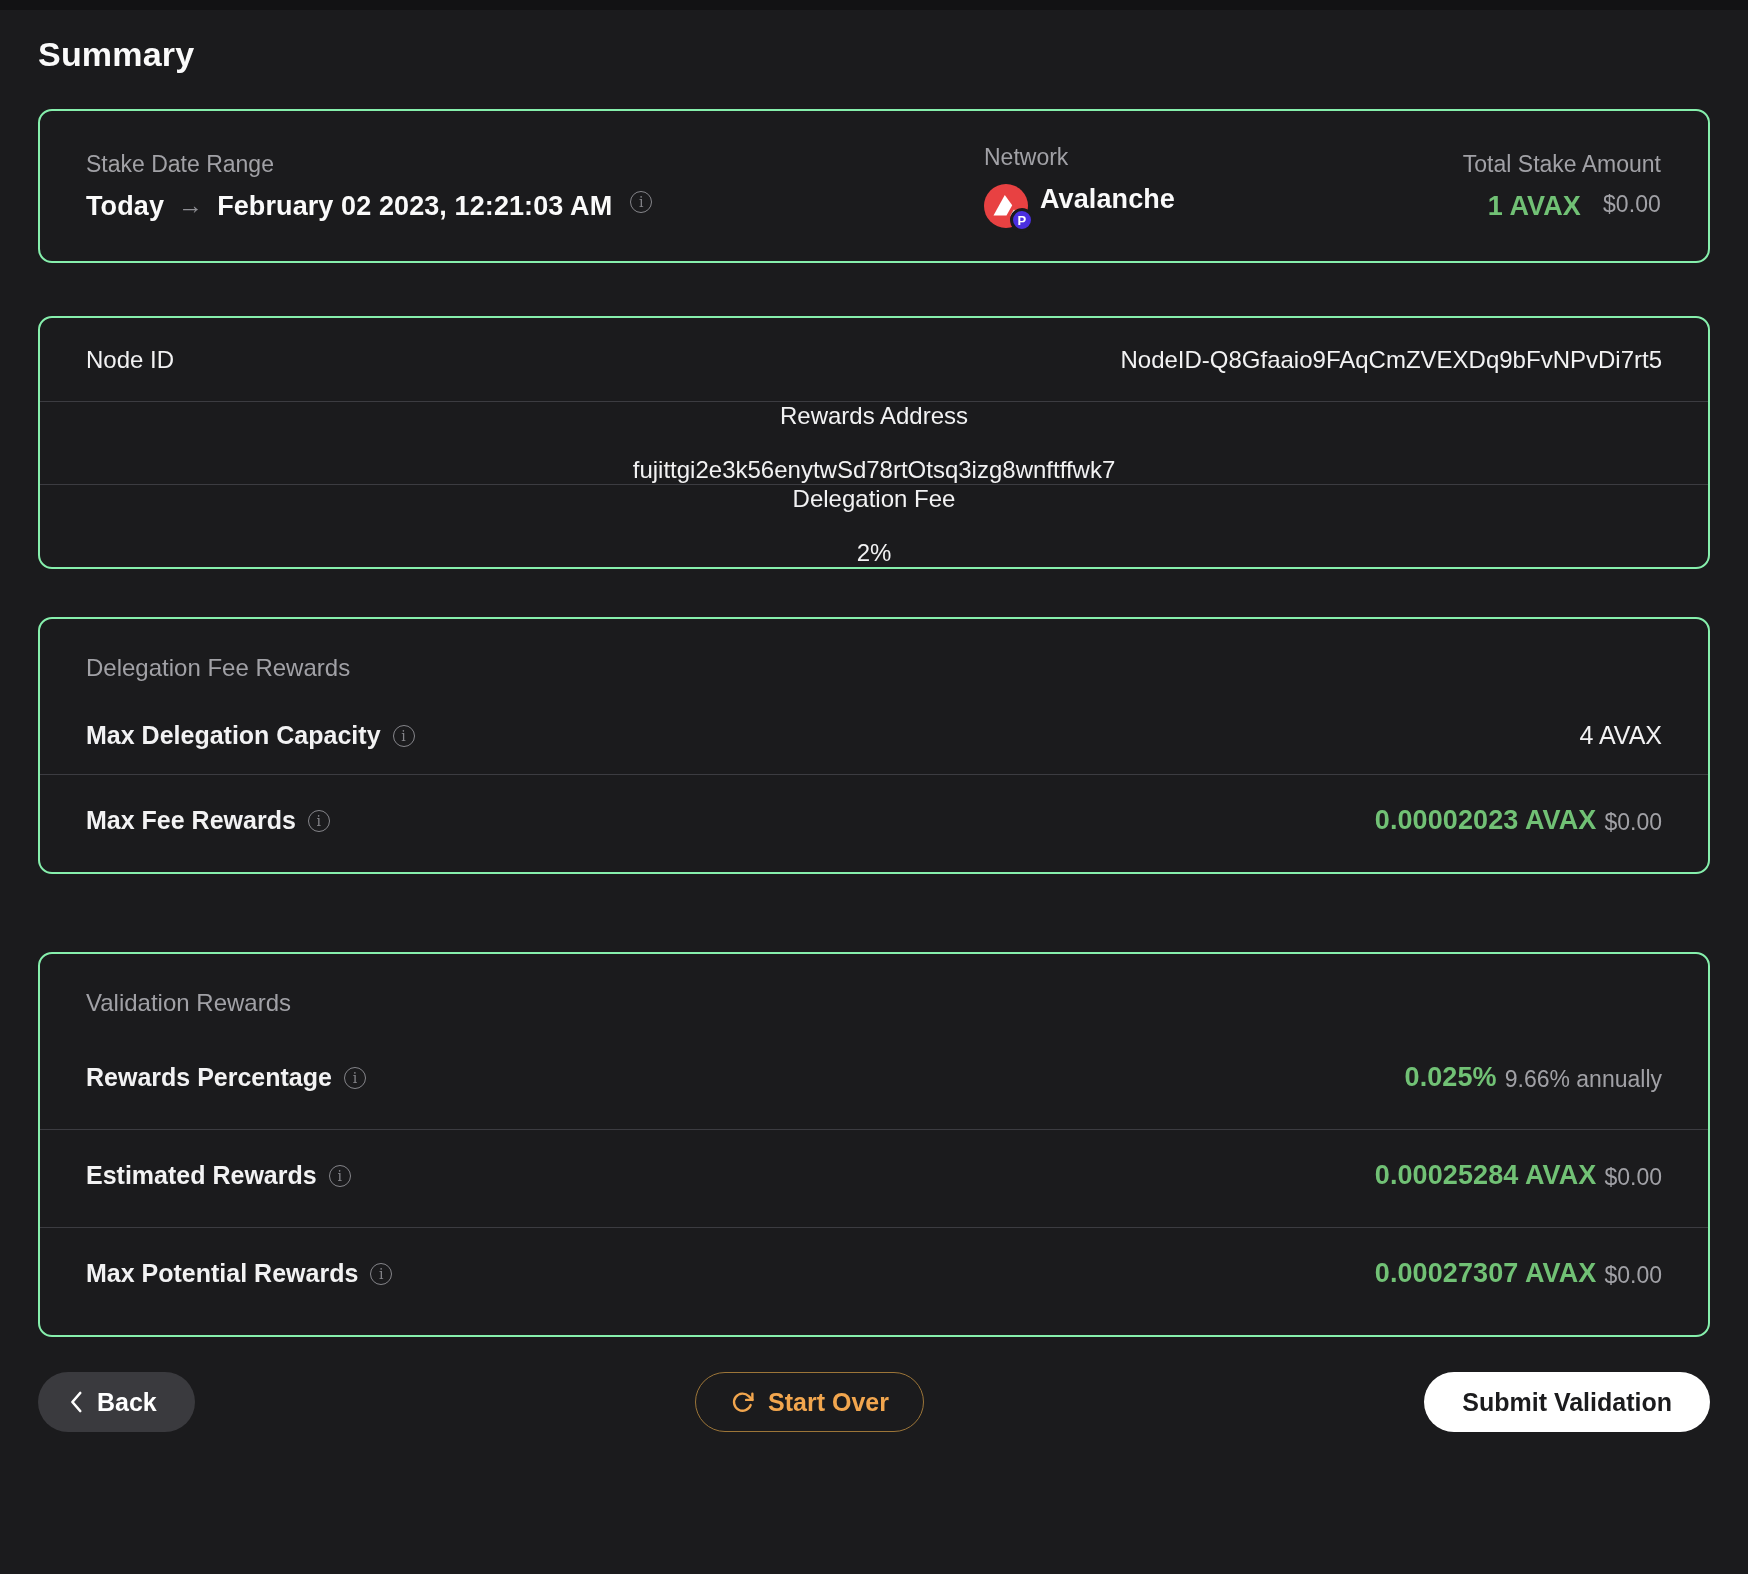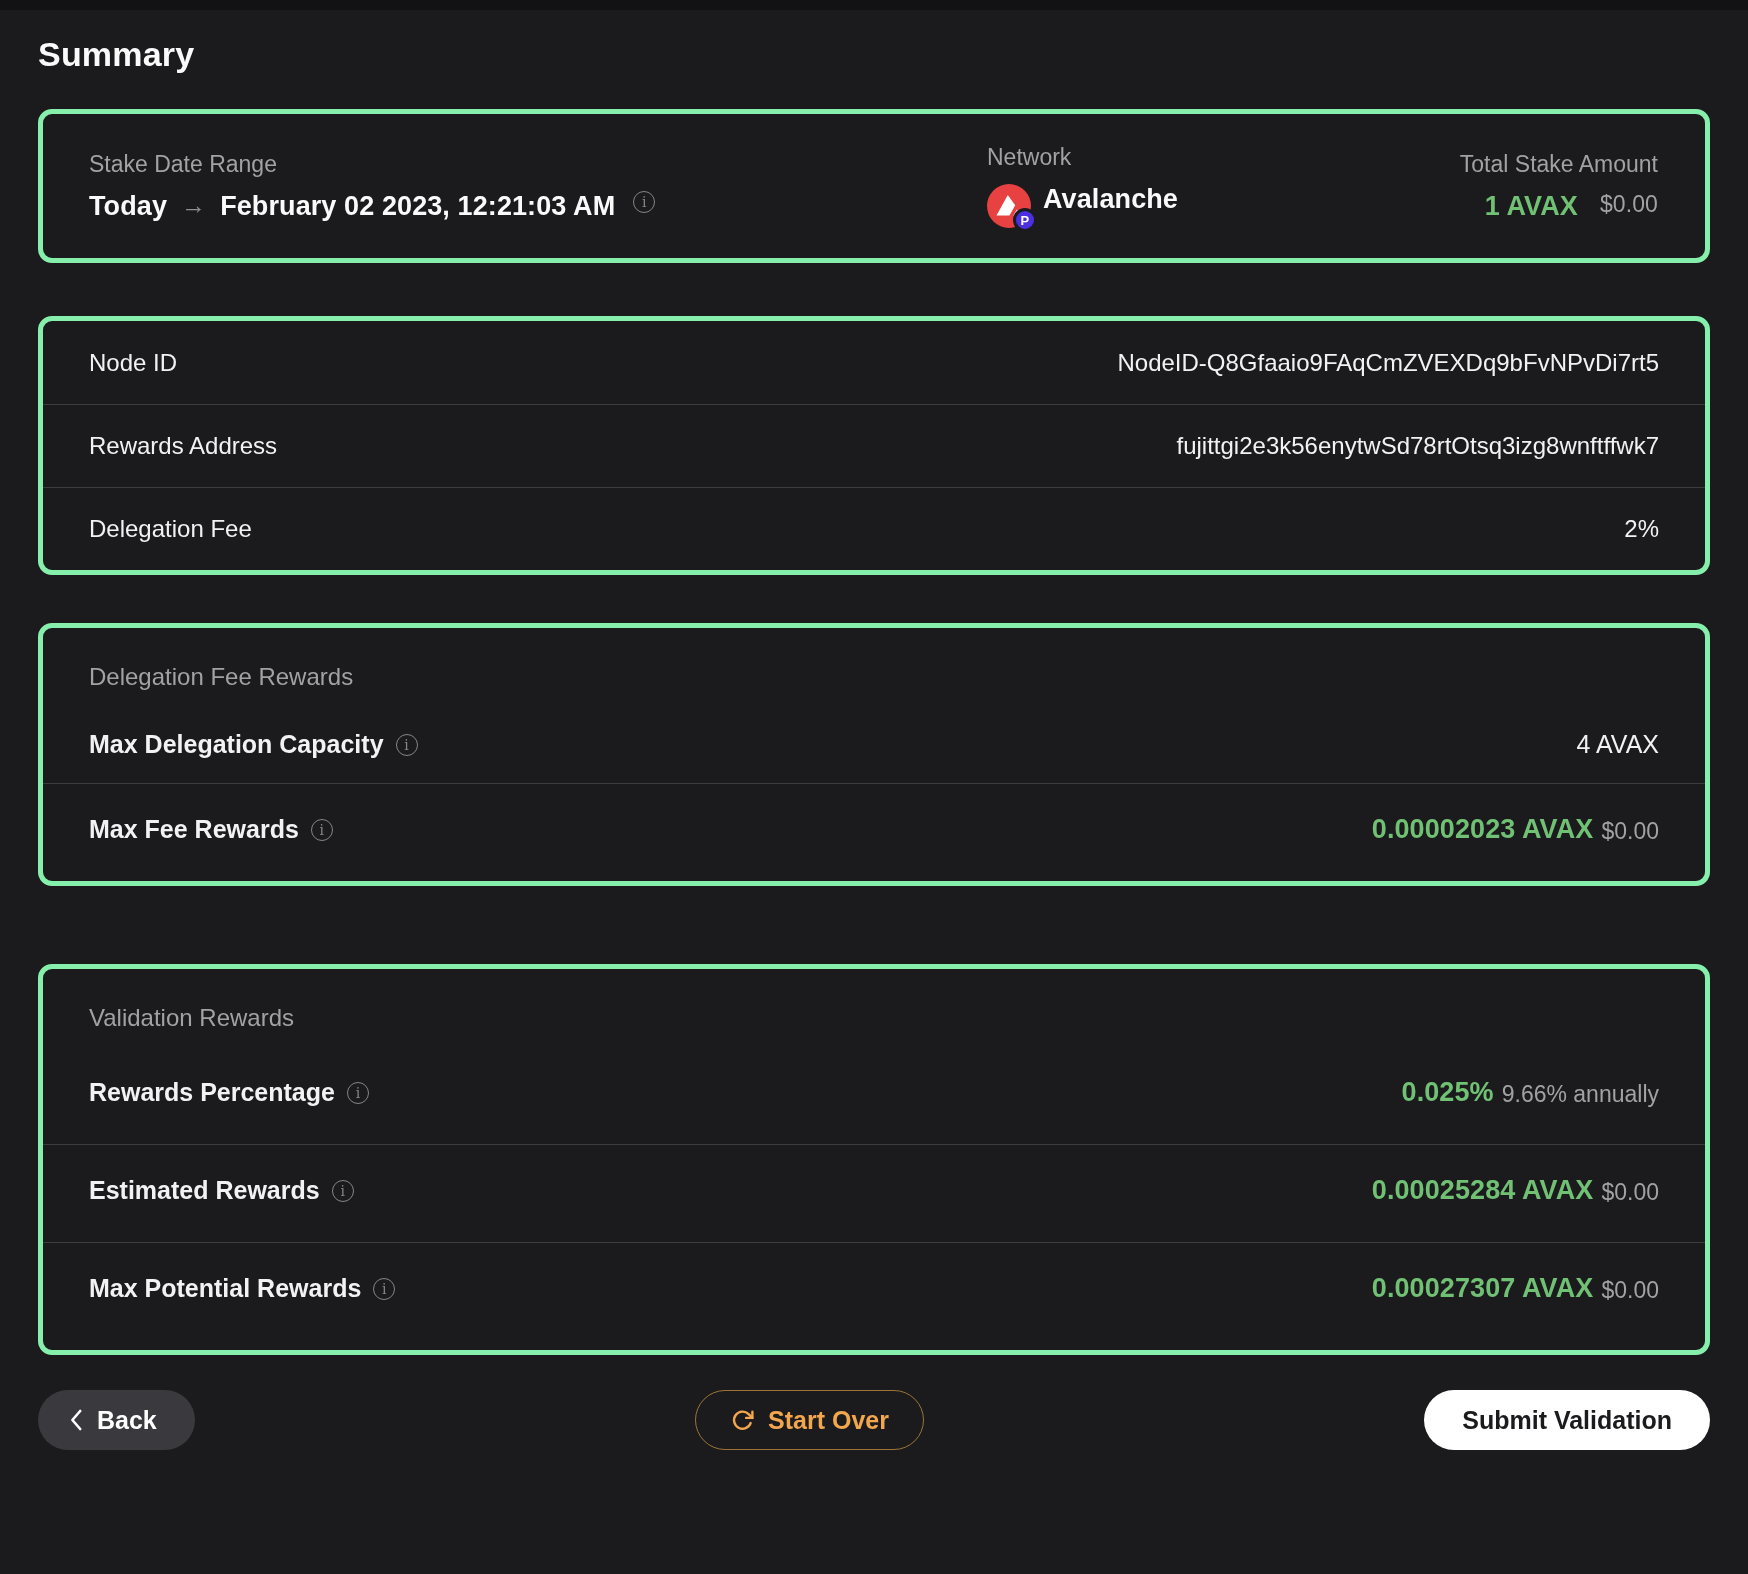--- a/index.html
+++ b/index.html
@@ -16,21 +16,21 @@
     position: absolute; top: 0; left: 0; right: 0; height: 10px;
     background: #121214;
   }
   h1.page-title {
     margin: 0; padding-top: 34px;
     font-size: 34px; line-height: 40px; font-weight: 700;
     color: #fafafa; letter-spacing: .2px;
   }
 
   .card {
-    border: 5px solid #86efac;
+    border: 2px solid #86efac;
     border-radius: 14px;
     background: transparent;
   }
 
   
   .overview-card {
     margin-top: 35px;
     height: 154px;
     display: flex; align-items: center;
     padding: 0 47px 0 46px;
@@ -70,21 +70,21 @@
   .green { color: #71c175; }
   .usd-inline { font-size: 23px; color: #a1a1a6; font-weight: 400; margin-left: 10px; }
 
   
   .table-card { margin-top: 53px; }
   .t-row {
     display: flex; justify-content: space-between; align-items: center;
     height: 83px; padding: 0 46px;
     font-size: 24px;
   }
-  .t-row + .t-row { border-top: 1px solid #3c3c41; }
+  .t-row + .t-row { border-top: 1px solid #3c3c41; flex-direction: column; }
   .t-label { font-weight: 500; color: #f2f2f3; }
   .t-value { font-weight: 400; color: #f2f2f3; }
 
   
   .block-card { margin-top: 48px; }
   .validation-card { margin-top: 78px; }
   .section-title {
     padding: 34px 46px 0 46px;
     font-size: 24px; line-height: 30px; color: #a1a1a6; font-weight: 400;
   }

